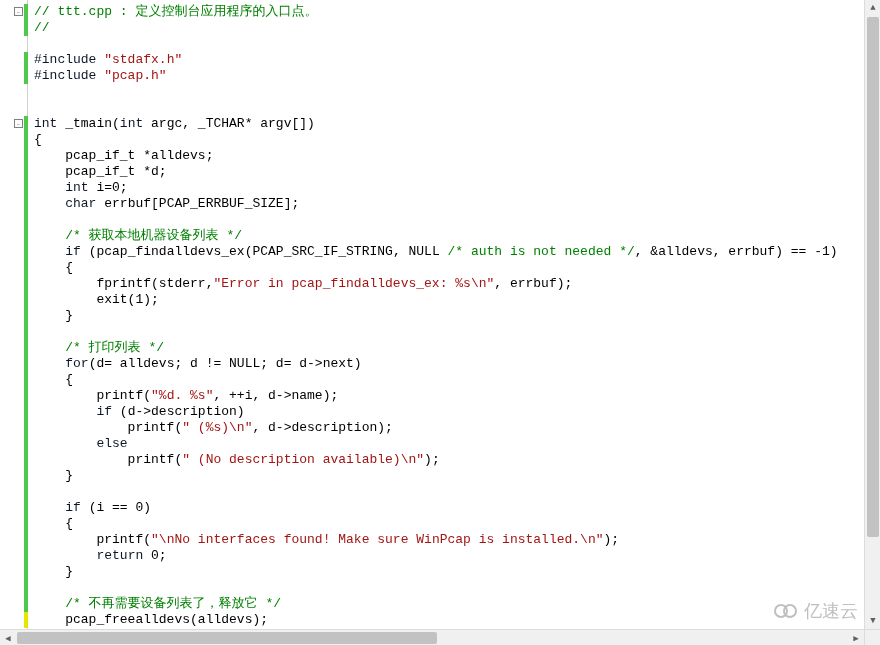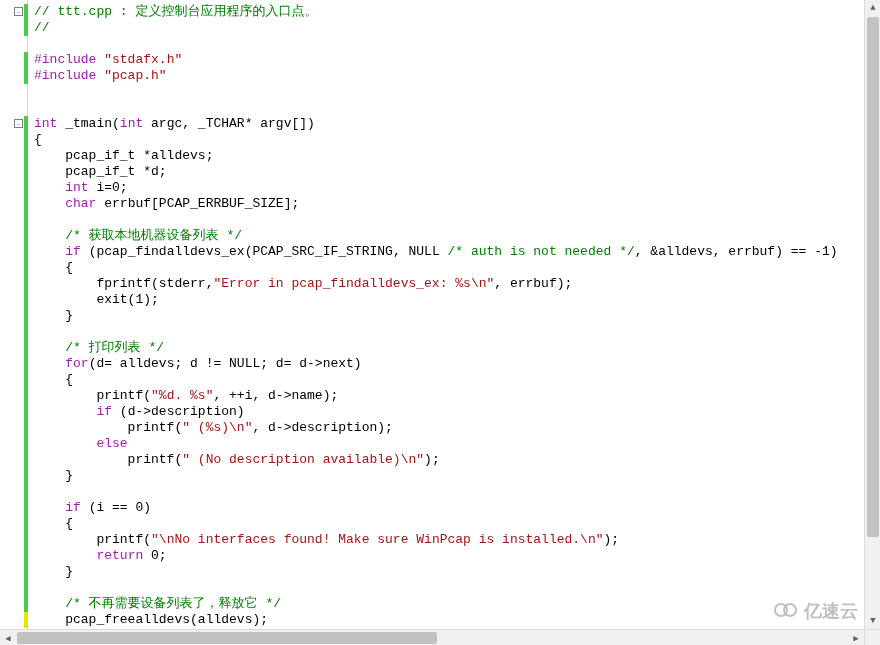--- a/index.html
+++ b/index.html
@@ -47,21 +47,21 @@
     flex: 1;
     padding: 4px 0 4px 6px;
     line-height: 16px;
     white-space: pre;
     color: #000000;
     position: relative;
     border-radius: 7px;
   }
   .code-line { height: 16px; }
   .tok-comment { color: #008000; }
-  .tok-keyword { color: #a21caf; }
+  .tok-keyword { color: #0f172a; }
   .tok-string  { color: #a31515; }
   .scrollbar-v {
     position: absolute;
     right: 0; top: 0; bottom: 16px;
     width: 16px;
     background: #f0f0f0;
     border-left: 1px solid #dcdcdc;
   }
   .scroll-btn {
     width: 16px; height: 16px;
@@ -92,24 +92,24 @@
     background: #c2c2c2; border-radius: 2px;
   }
   .corner {
     position: absolute; right: 0; bottom: 0;
     width: 16px; height: 16px; background: #f0f0f0;
     border-left: 1px solid #dcdcdc; border-top: 1px solid #dcdcdc;
   }
   .watermark {
     position: absolute;
     right: 22px; bottom: 22px;
-    display: flex; gap: 4px;
+    display: flex; align-items: center; gap: 4px;
     color: #bfbfbf;
     font-family: "Microsoft YaHei", sans-serif;
-    font-size: 18px; font-weight: 700;
+    font-size: 18px; font-weight: 400;
     pointer-events: none;
   }
   .wm-icon {
     width: 26px; height: 22px; position: relative;
   }
   .wm-icon .c1, .wm-icon .c2 {
     position: absolute; border: 2.5px solid #bfbfbf; border-radius: 50%;
   }
   .wm-icon .c1 { width: 14px; height: 14px; left: 0; top: 4px; }
   .wm-icon .c2 { width: 14px; height: 14px; left: 9px; top: 4px; }

